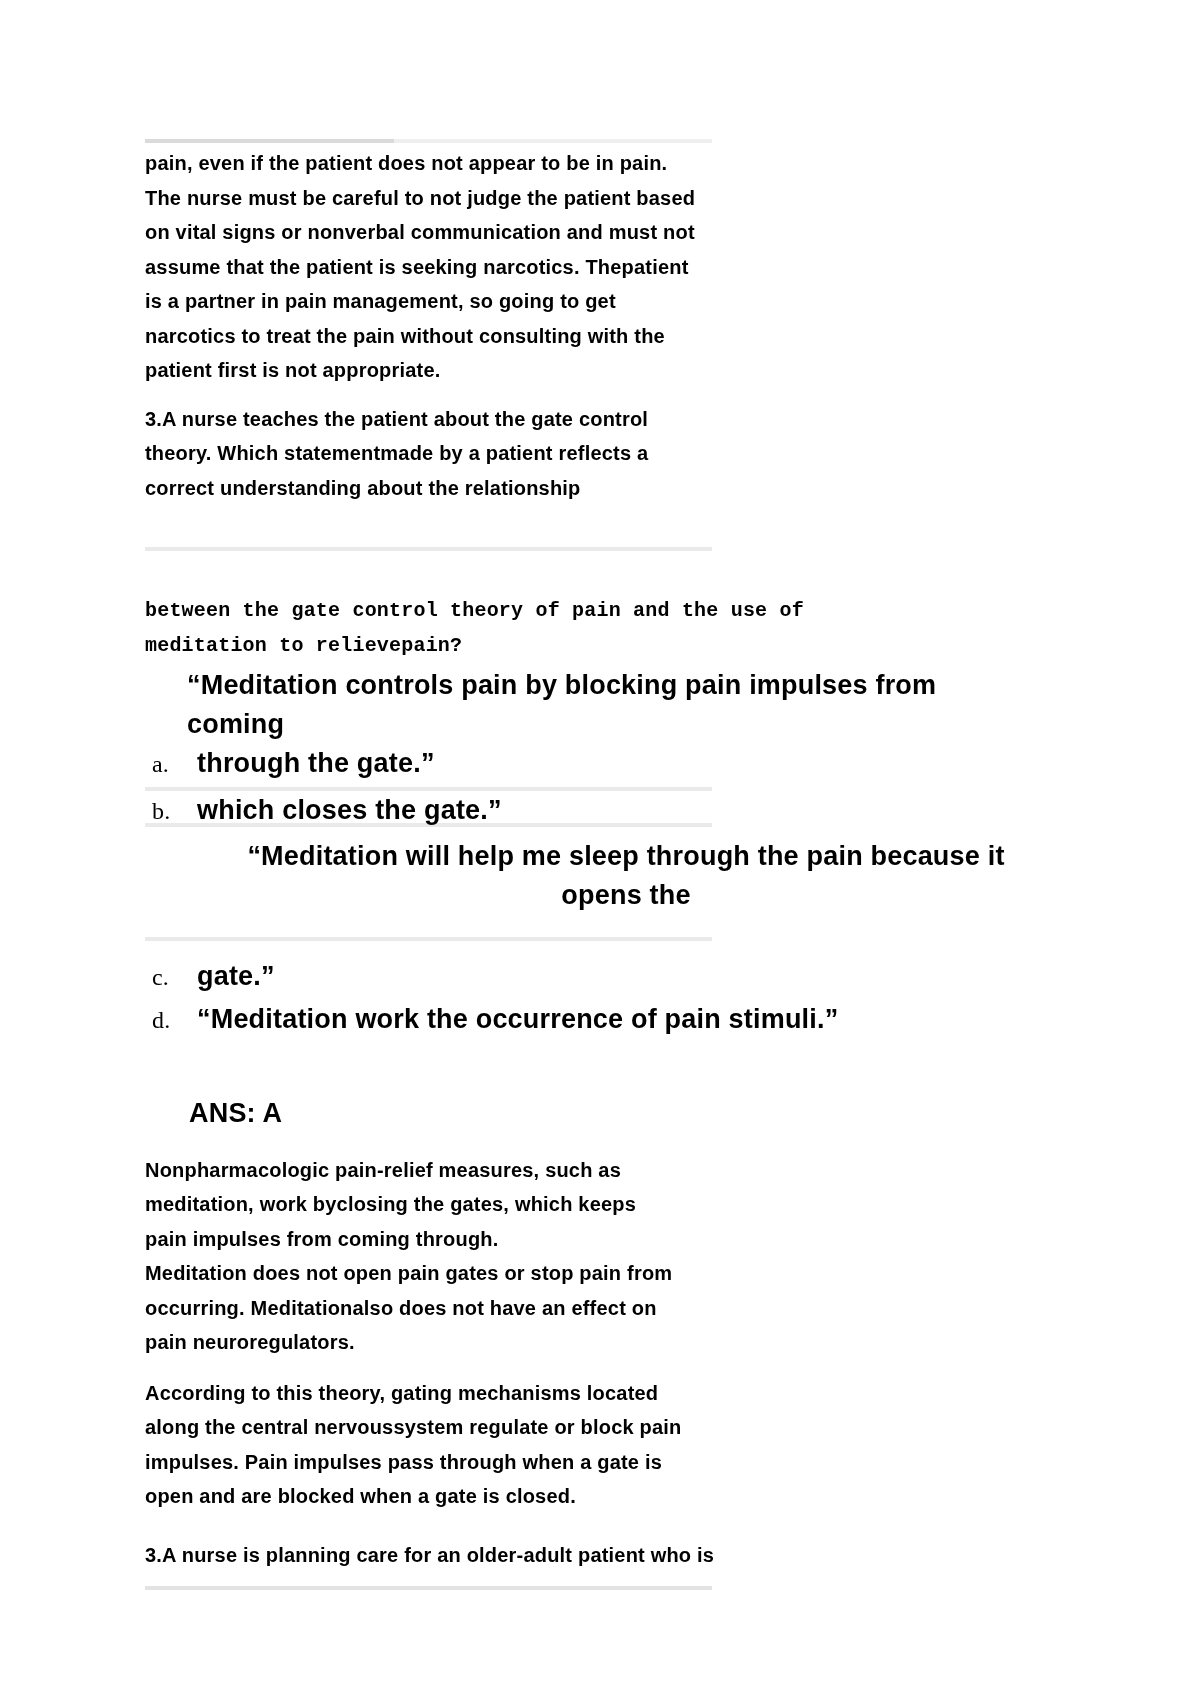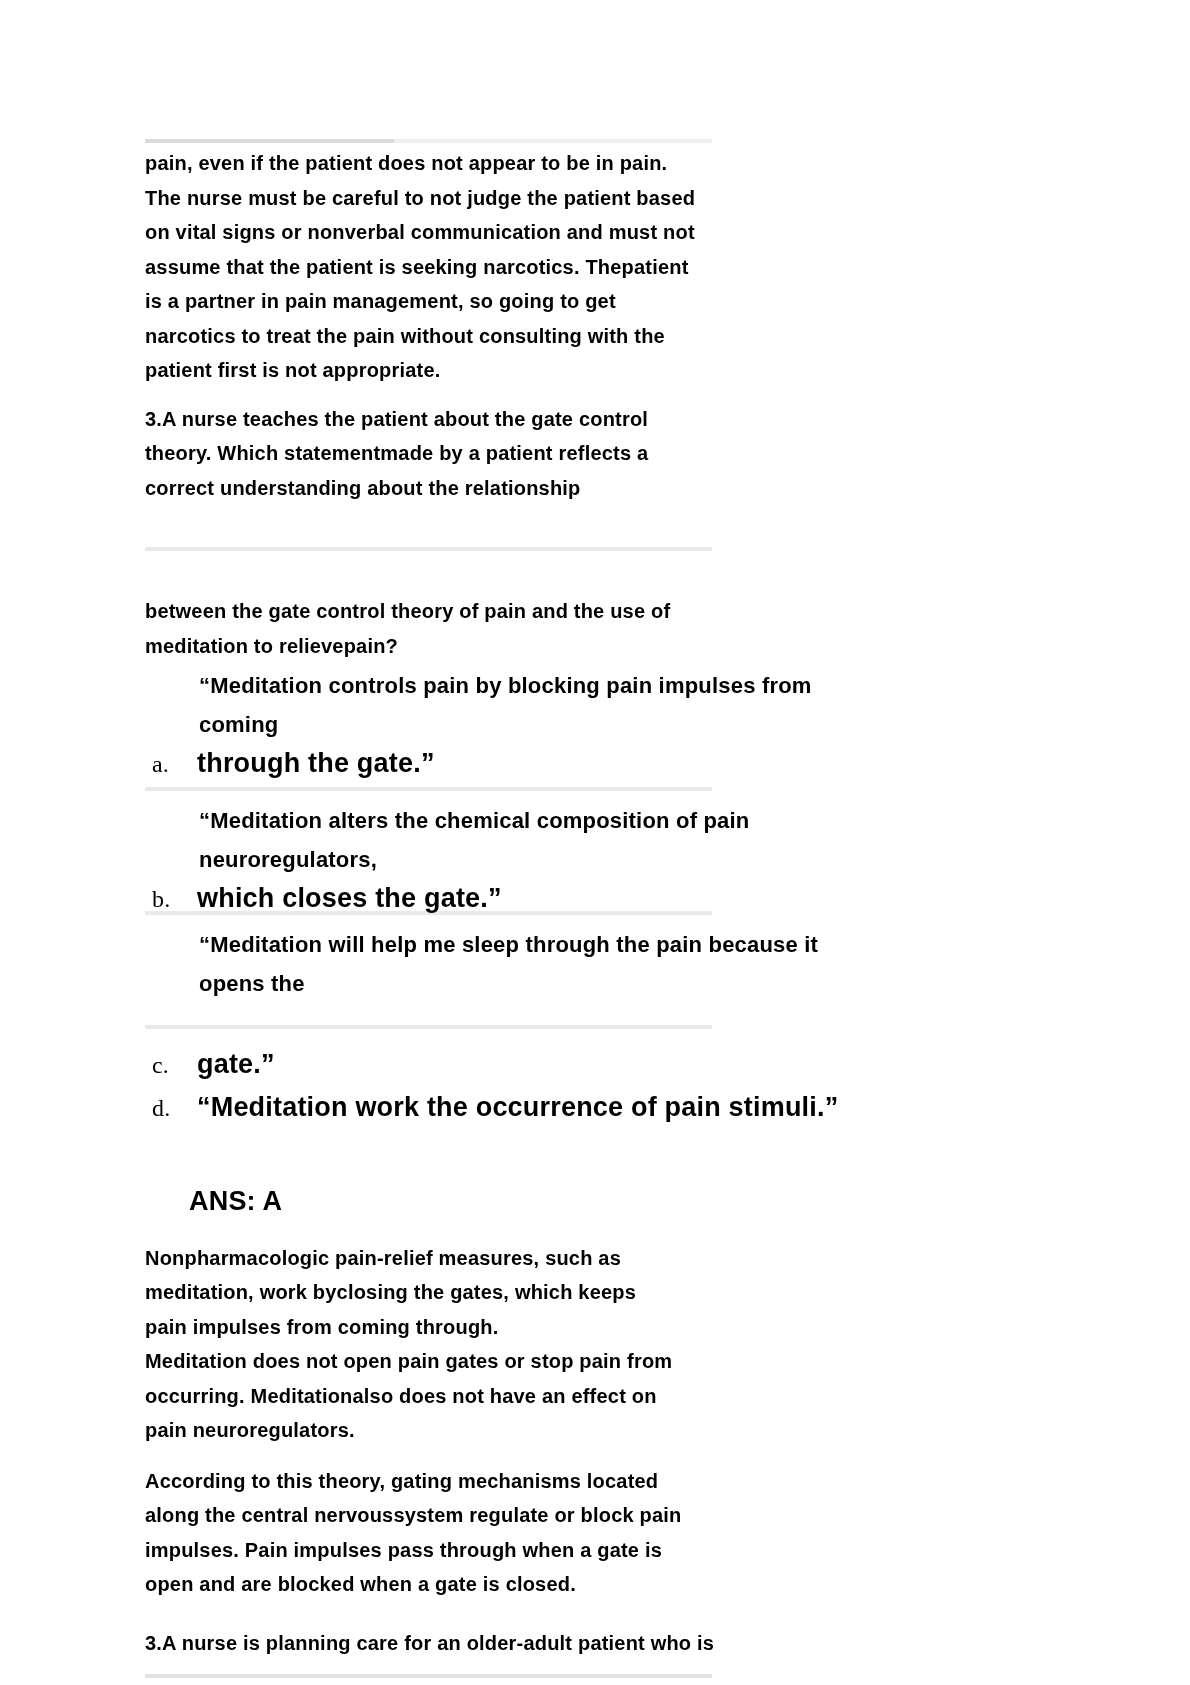--- a/index.html
+++ b/index.html
@@ -16,24 +16,24 @@
     margin-left: 145px;
     width: 920px;
   }
   .para {
     font-size: 20px;
     line-height: 34.5px;
     letter-spacing: 0.2px;
     white-space: pre-line;
   }
   .opt-lead {
-    font-size: 22px;
+    font-size: 27px;
     line-height: 39px;
     letter-spacing: 0.2px;
-    margin-left: 54px;
+    margin-left: 42px;
     white-space: pre-line;
   }
   .opt-row {
     display: flex;
     align-items: baseline;
     font-size: 27px;
     line-height: 39px;
     letter-spacing: 0.2px;
   }
   .opt-marker {
@@ -57,26 +57,26 @@
     line-height: 34.5px;
     letter-spacing: 0.2px;
     color: #000000;
     margin-left: 44px;
   }
   
   .divider-1 { margin-top: 139px; }
   .p-intro   { margin-top: 3px; }
   .p-q3      { margin-top: 14px; }
   .divider-2 { margin-top: 42px; }
-  .p-q3cont  { margin-top: 43px; }
+  .p-q3cont  { margin-top: 43px; font-family: Liberation Mono, monospace; }
   .lead-a    { margin-top: 3px; }
   .divider-3 { margin-top: 3px; }
   .lead-b    { margin-top: 10px; }
   .divider-4 { margin-top: -8px; }
-  .lead-c    { margin-top: 10px; }
+  .lead-c    { margin-top: 10px; text-align: center; }
   .divider-5 { margin-top: 22px; }
   .row-c     { margin-top: 16px; }
   .row-d     { margin-top: 3px; }
   .ans-block { margin-top: 56px; }
   .p-rat1    { margin-top: 16px; }
   .p-rat2    { margin-top: 22px; }
   .p-q4      { margin-top: 24px; }
   .divider-6 { margin-top: 14px; }
 </style>
 </head>
@@ -105,22 +105,20 @@
 
   <div class="opt-lead lead-a">“Meditation controls pain by blocking pain impulses from
 coming</div>
   <div class="opt-row">
     <span class="opt-marker">a.</span>
     <span class="opt-text">through the gate.”</span>
   </div>
 
   <div class="divider divider-3"></div>
 
-  <div class="opt-lead lead-b">“Meditation alters the chemical composition of pain
-neuroregulators,</div>
   <div class="opt-row">
     <span class="opt-marker">b.</span>
     <span class="opt-text">which closes the gate.”</span>
   </div>
 
   <div class="divider divider-4"></div>
 
   <div class="opt-lead lead-c">“Meditation will help me sleep through the pain because it
 opens the</div>
 

